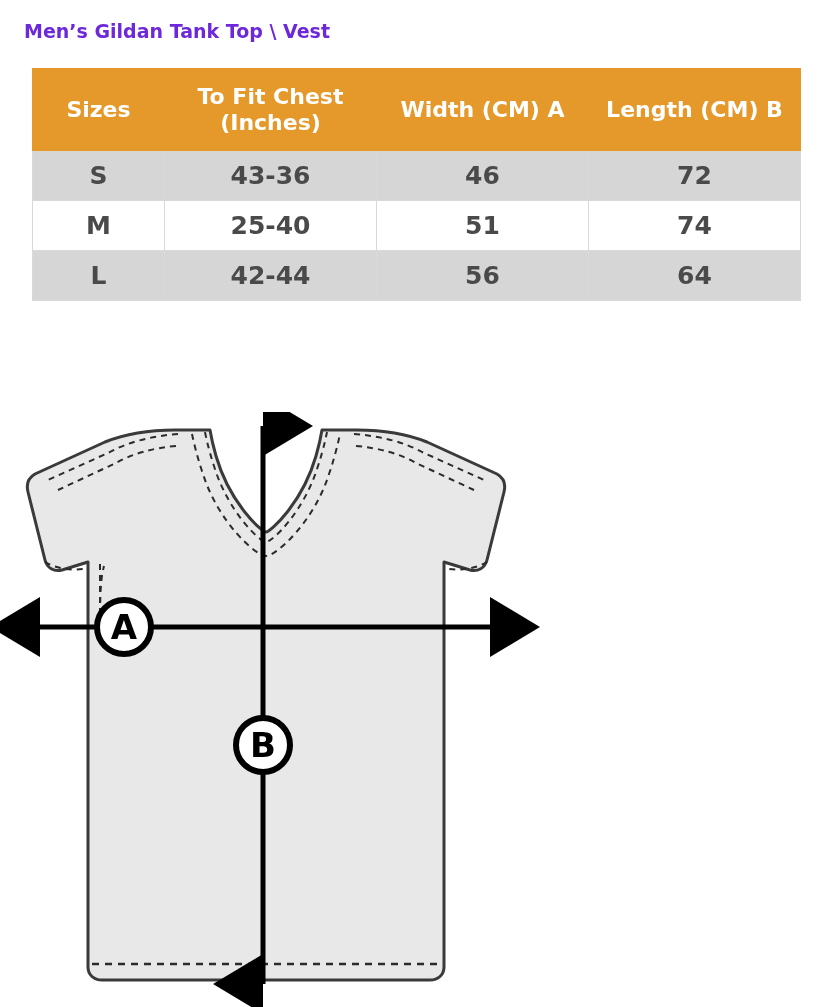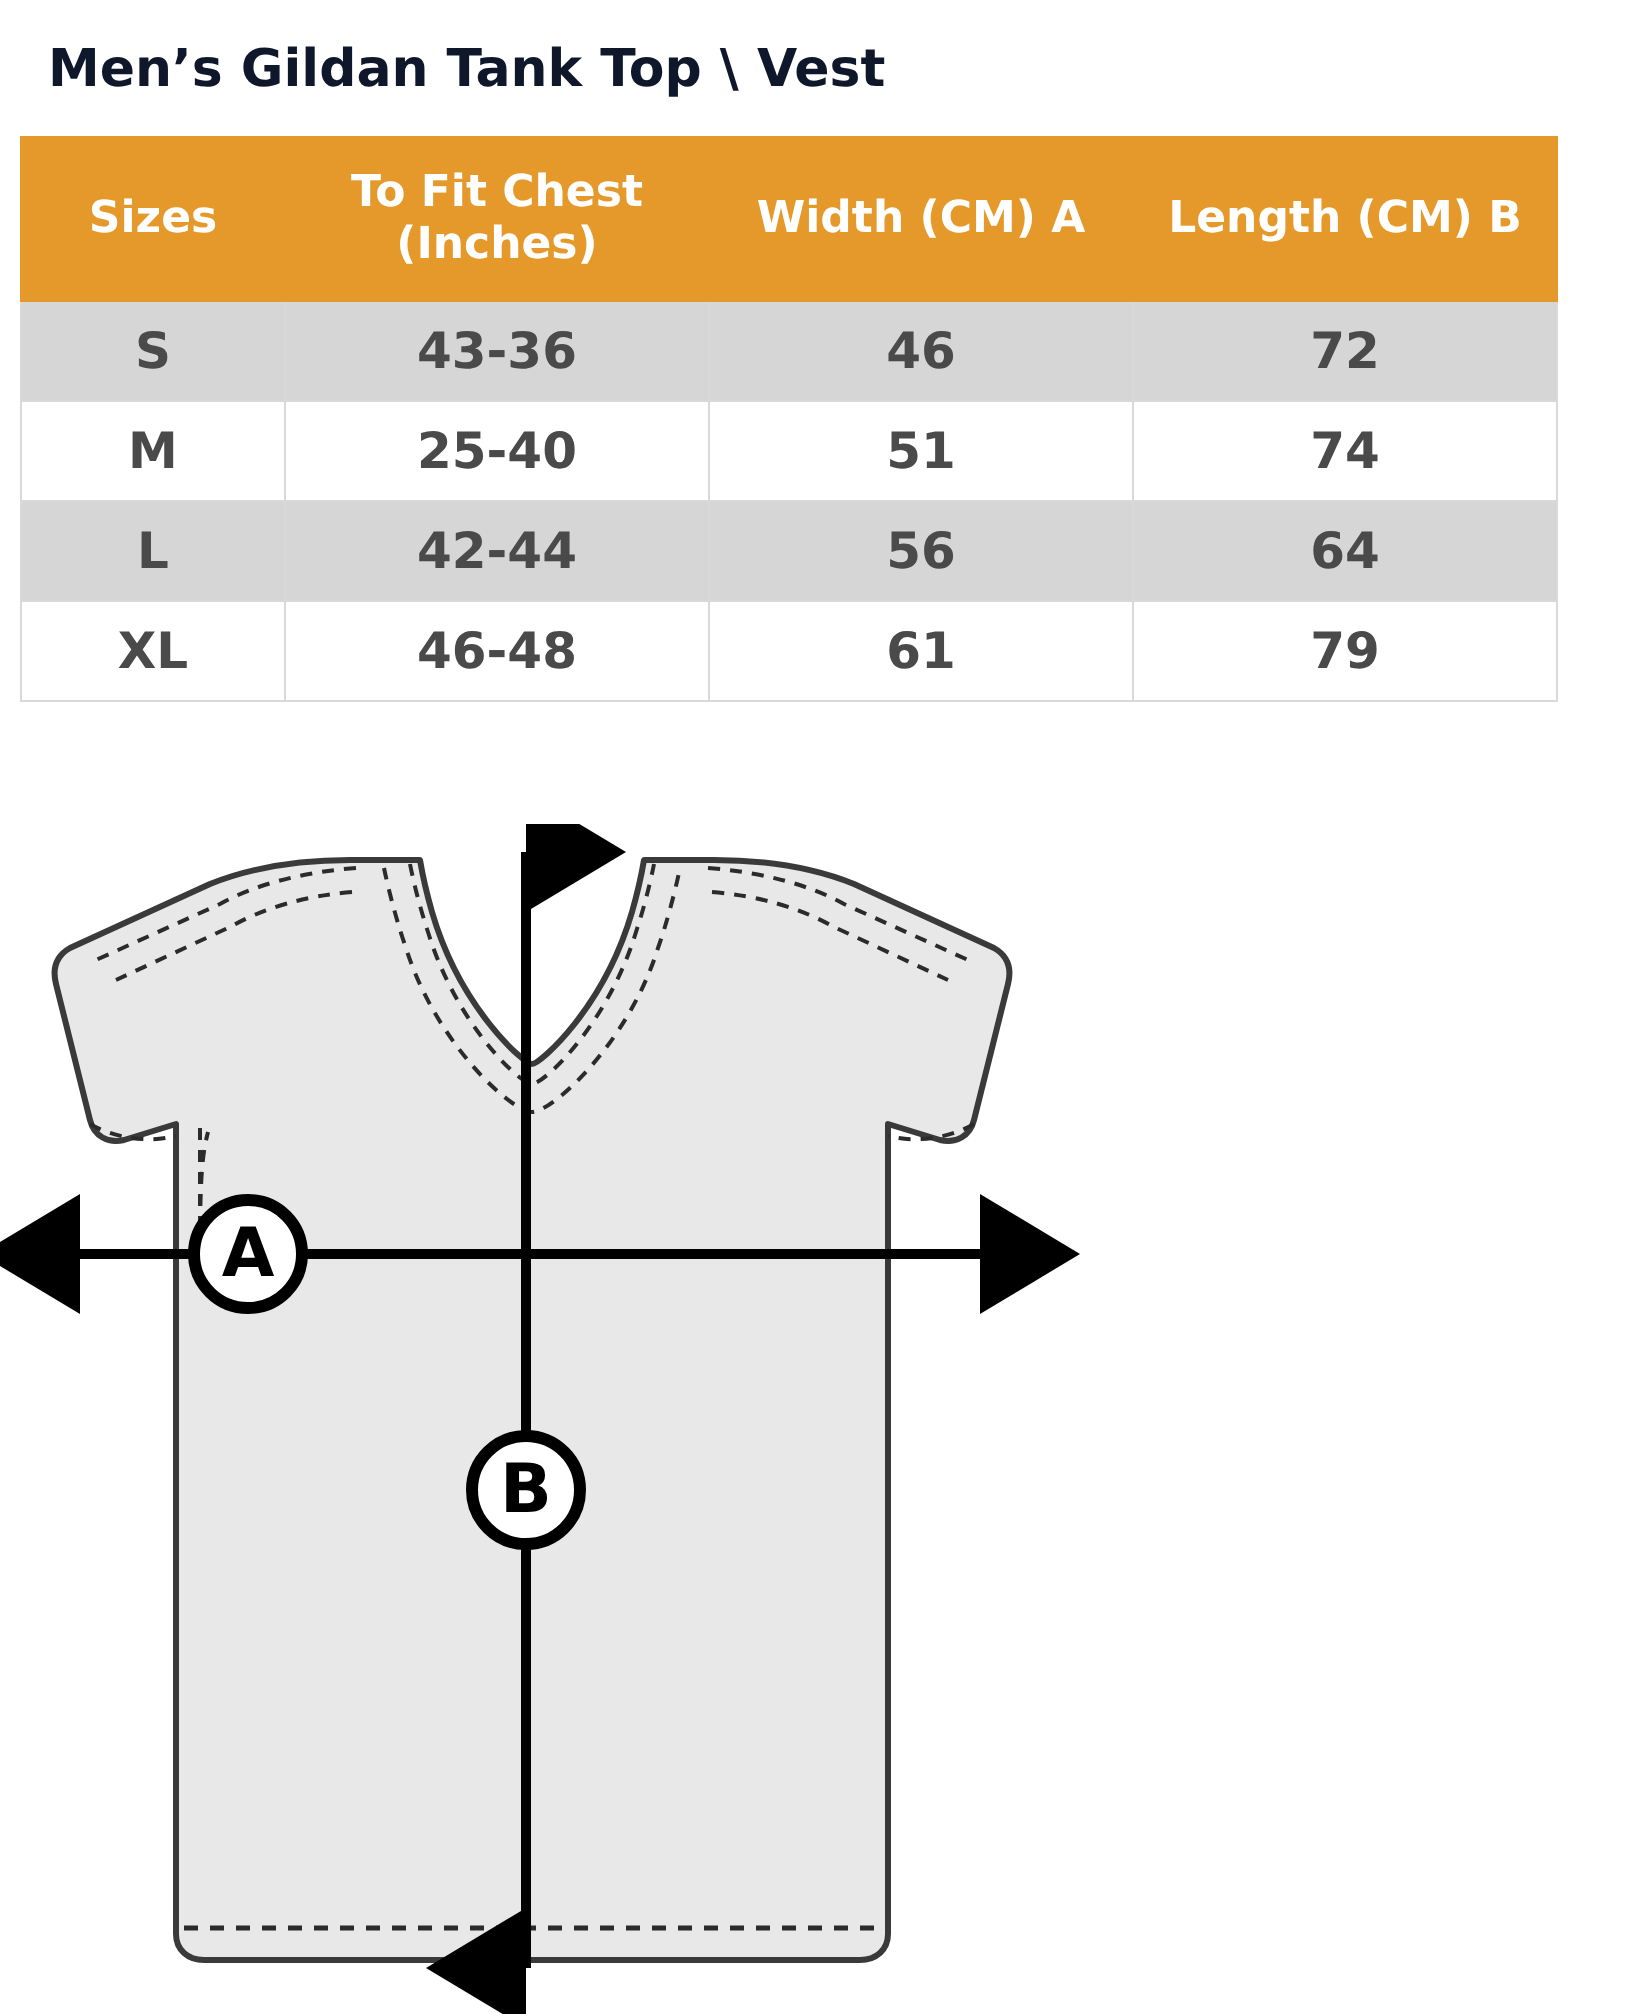--- a/index.html
+++ b/index.html
@@ -17,30 +17,30 @@
   }
   .page {
     width: 818px;
     height: 1007px;
     position: relative;
   }
   .title {
     position: absolute;
     left: 24px;
     top: 20px;
-    font-size: 26px;
+    font-size: 19px;
     font-weight: bold;
-    color: #0f172a;
+    color: #6d28d9;
     letter-spacing: 0px;
     font-family: "DejaVu Sans", sans-serif;
     text-align: center;
   }
   table.size-table {
     position: absolute;
-    left: 10px;
+    left: 32px;
     top: 68px;
     width: 768px;
     border-collapse: collapse;
     table-layout: fixed;
   }
   table.size-table th {
     background: #e5992a;
     color: #ffffff;
     font-size: 22px;
     font-weight: bold;
@@ -115,26 +115,20 @@
         <td>M</td>
         <td>25-40</td>
         <td>51</td>
         <td>74</td>
       </tr>
       <tr>
         <td>L</td>
         <td>42-44</td>
         <td>56</td>
         <td>64</td>
-      </tr>
-      <tr>
-        <td>XL</td>
-        <td>46-48</td>
-        <td>61</td>
-        <td>79</td>
       </tr>
     </tbody>
   </table>
 
   <div class="diagram">
     <svg width="818" height="595" viewBox="0 0 818 595" xmlns="http://www.w3.org/2000/svg">
 
       <g>
         <path d="M 175,18
                  C 150,18 125,22 105,30

